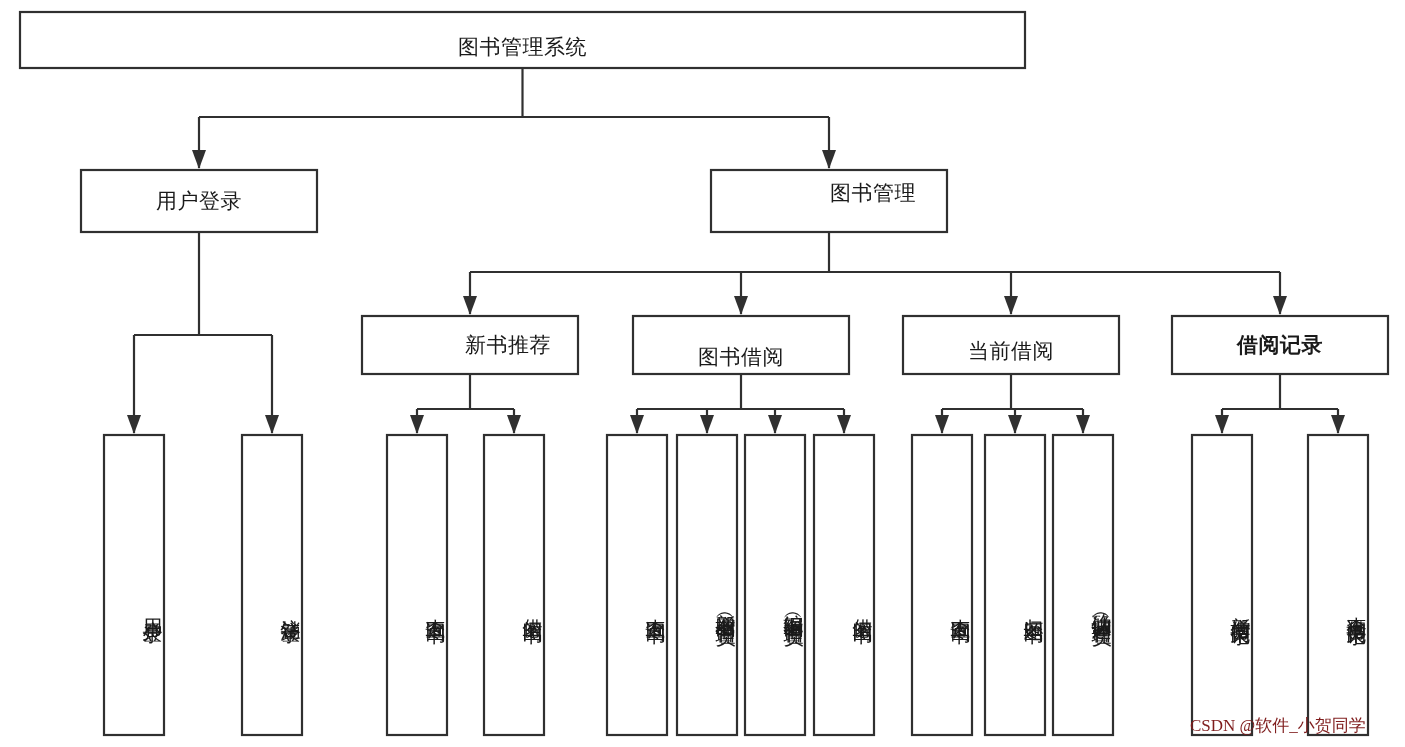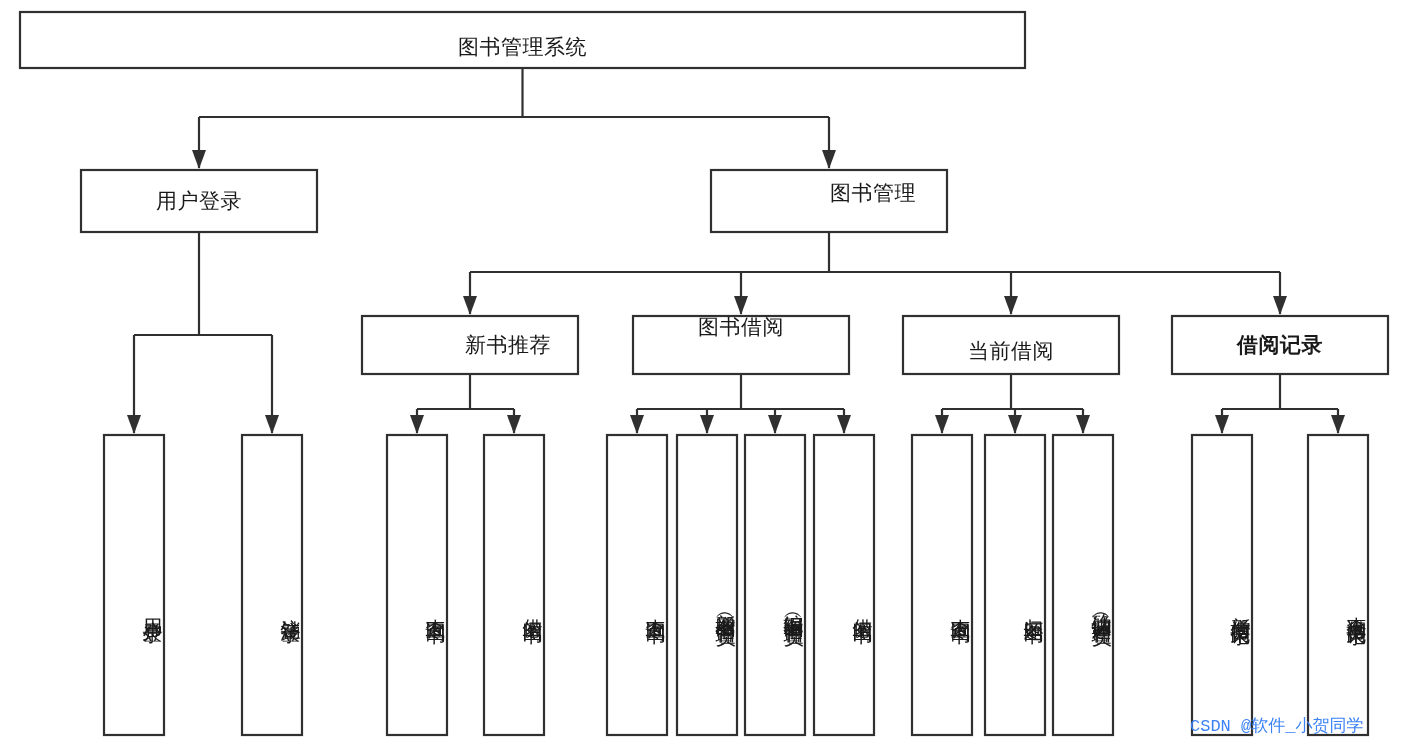--- a/index.html
+++ b/index.html
@@ -60,22 +60,22 @@
     align-items: flex-start;
     justify-content: center;
     letter-spacing: 2px;
     font-size: 20px;
   }
   .watermark {
     position: absolute;
     left: 1190px;
     top: 714px;
     font-size: 17px;
-    color: #3b82f6;
-    font-family: Liberation Mono, monospace;
+    color: #7f1d1d;
+    font-family: Liberation Serif, serif;
     white-space: nowrap;
     pointer-events: none;
   }
 </style>
 </head>
 <body>
 
 <div id="diagram-root">
 
   <svg class="flow" viewBox="0 0 1405 747">
@@ -155,21 +155,21 @@
         <rect x="1192" y="435" width="60" height="300" class="node-box"></rect>
         <rect x="1308" y="435" width="60" height="300" class="node-box"></rect>
       </g>
   </svg>
 
   <div id="label-layer">
       <div class="node-label" style="left: 20px; top: 12px; width: 1005px; height: 72px; font-family: Liberation Serif, serif;">图书管理系统</div>
       <div class="node-label" style="left: 81px; top: 170px; width: 236px; height: 62px;">用户登录</div>
       <div class="node-label" style="left: 711px; top: 170px; width: 236px; height: 46px; margin-left: 44px;">图书管理</div>
       <div class="node-label" style="left: 362px; top: 316px; width: 216px; height: 58px; margin-left: 38px;">新书推荐</div>
-      <div class="node-label" style="left: 633px; top: 298px; width: 216px; height: 58px;">图书借阅</div>
+      <div class="node-label" style="left: 633px; top: 328px; width: 216px; height: 58px;">图书借阅</div>
       <div class="node-label" style="left: 903px; top: 316px; width: 216px; height: 70px;">当前借阅</div>
       <div class="node-label" style="left: 1172px; top: 316px; width: 216px; height: 58px; font-weight: bold;">借阅记录</div>
       <div class="node-label vertical" style="left: 104px; top: 435px; width: 60px; height: 300px; padding-top: 22px;">用户登录</div>
       <div class="node-label vertical" style="left: 242px; top: 435px; width: 60px; height: 300px; padding-top: 22px;">注销登录</div>
       <div class="node-label vertical" style="left: 387px; top: 435px; width: 60px; height: 300px; padding-top: 22px;">查询图书</div>
       <div class="node-label vertical" style="left: 484px; top: 435px; width: 60px; height: 300px; padding-top: 22px;">借阅图书</div>
       <div class="node-label vertical" style="left: 607px; top: 435px; width: 60px; height: 300px; padding-top: 22px;">查询图书</div>
       <div class="node-label vertical" style="left: 677px; top: 435px; width: 60px; height: 300px; padding-top: 22px;">新增图书（管理员）</div>
       <div class="node-label vertical" style="left: 745px; top: 435px; width: 60px; height: 300px; padding-top: 22px;">编辑图书（管理员）</div>
       <div class="node-label vertical" style="left: 814px; top: 435px; width: 60px; height: 300px; padding-top: 22px;">借阅图书</div>

